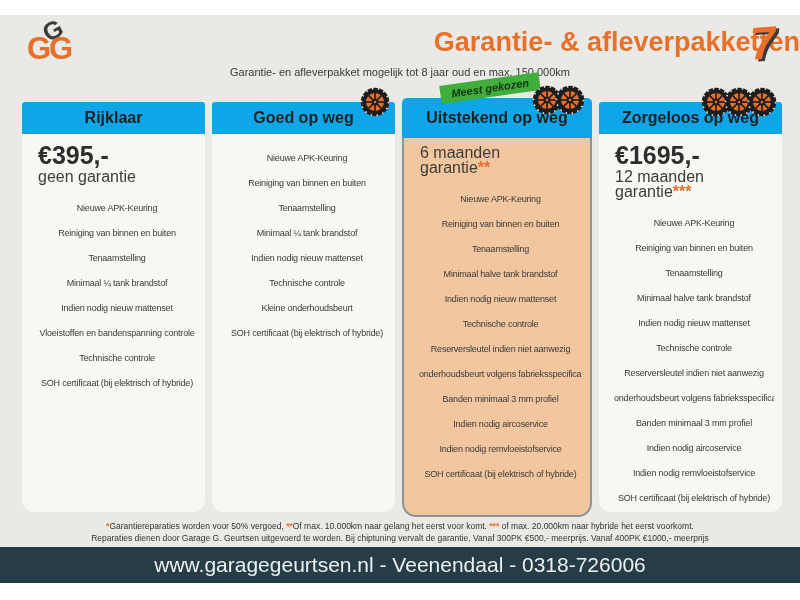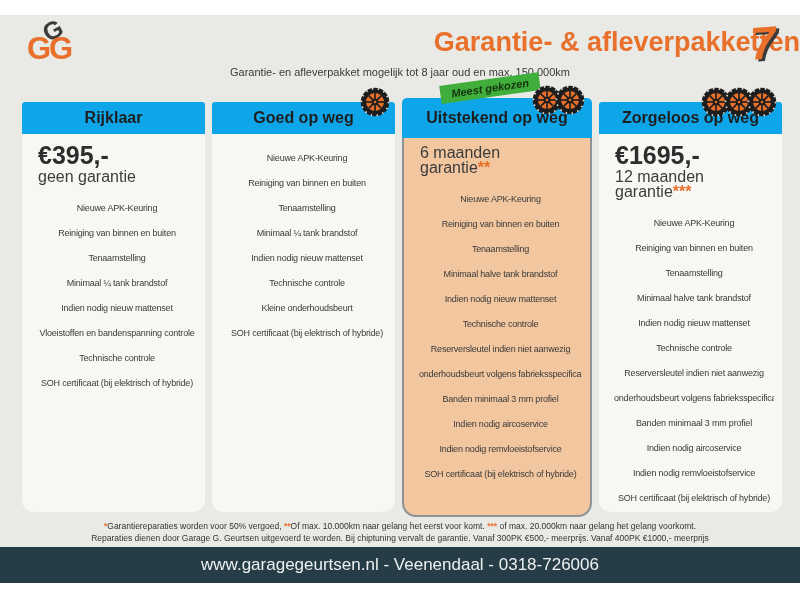--- a/index.html
+++ b/index.html
@@ -43,21 +43,21 @@
          font-size:11px;font-weight:bold;font-style:italic;padding:3px 11px;
          transform:rotate(-8deg);white-space:nowrap;}
   .tires{position:absolute;top:-15px;right:5px;display:flex;z-index:2;}
   .tire{width:30px;height:30px;margin-left:-7px;}
 
   
   .footnotes{position:absolute;left:0;top:521px;width:100%;text-align:center;
              font-size:8.5px;line-height:11.5px;color:#333;}
   .footer-bar{position:absolute;left:0;top:547px;width:800px;height:36px;background:#263C46;
               display:flex;align-items:center;justify-content:center;}
-  .footer-bar .footer-text{font-size:17px;color:#EDF0F0;}
+  .footer-bar .footer-text{font-size:21px;color:#EDF0F0;}
 </style>
 </head>
 <body>
 
 <div class="page">
   <div class="canvas"></div>
 
   <div class="logo">
     <span class="g1">G</span>
     <span class="g2">G</span>
@@ -238,20 +238,20 @@
           <div class="feature">onderhoudsbeurt volgens fabrieksspecificaties</div>
           <div class="feature">Banden minimaal 3 mm profiel</div>
           <div class="feature">Indien nodig aircoservice</div>
           <div class="feature">Indien nodig remvloeistofservice</div>
           <div class="feature">SOH certificaat (bij elektrisch of hybride)</div>
         </div>
   </div>
 </div>
 
   <div class="footnotes">
-    <div><span class="accent">*</span><span>Garantiereparaties worden voor 50% vergoed, </span><span class="accent">**</span><span>Of max. 10.000km naar gelang het eerst voor komt. </span><span class="accent">***</span><span> of max. 20.000km naar gelang het gelang voorkomt.</span></div>
+    <div><span class="accent">*</span><span>Garantiereparaties worden voor 50% vergoed, </span><span class="accent">**</span><span>Of max. 10.000km naar gelang het eerst voor komt. </span><span class="accent">***</span><span> of max. 20.000km naar hybride het eerst voorkomt.</span></div>
     <div>Reparaties dienen door Garage G. Geurtsen uitgevoerd te worden. Bij chiptuning vervalt de garantie. Vanaf 300PK €500,- meerprijs. Vanaf 400PK €1000,- meerprijs</div>
   </div>
 
   <div class="footer-bar">
     <span class="footer-text">www.garagegeurtsen.nl - Veenendaal - 0318-726006</span>
   </div>
 </div>
 
 </body></html>

